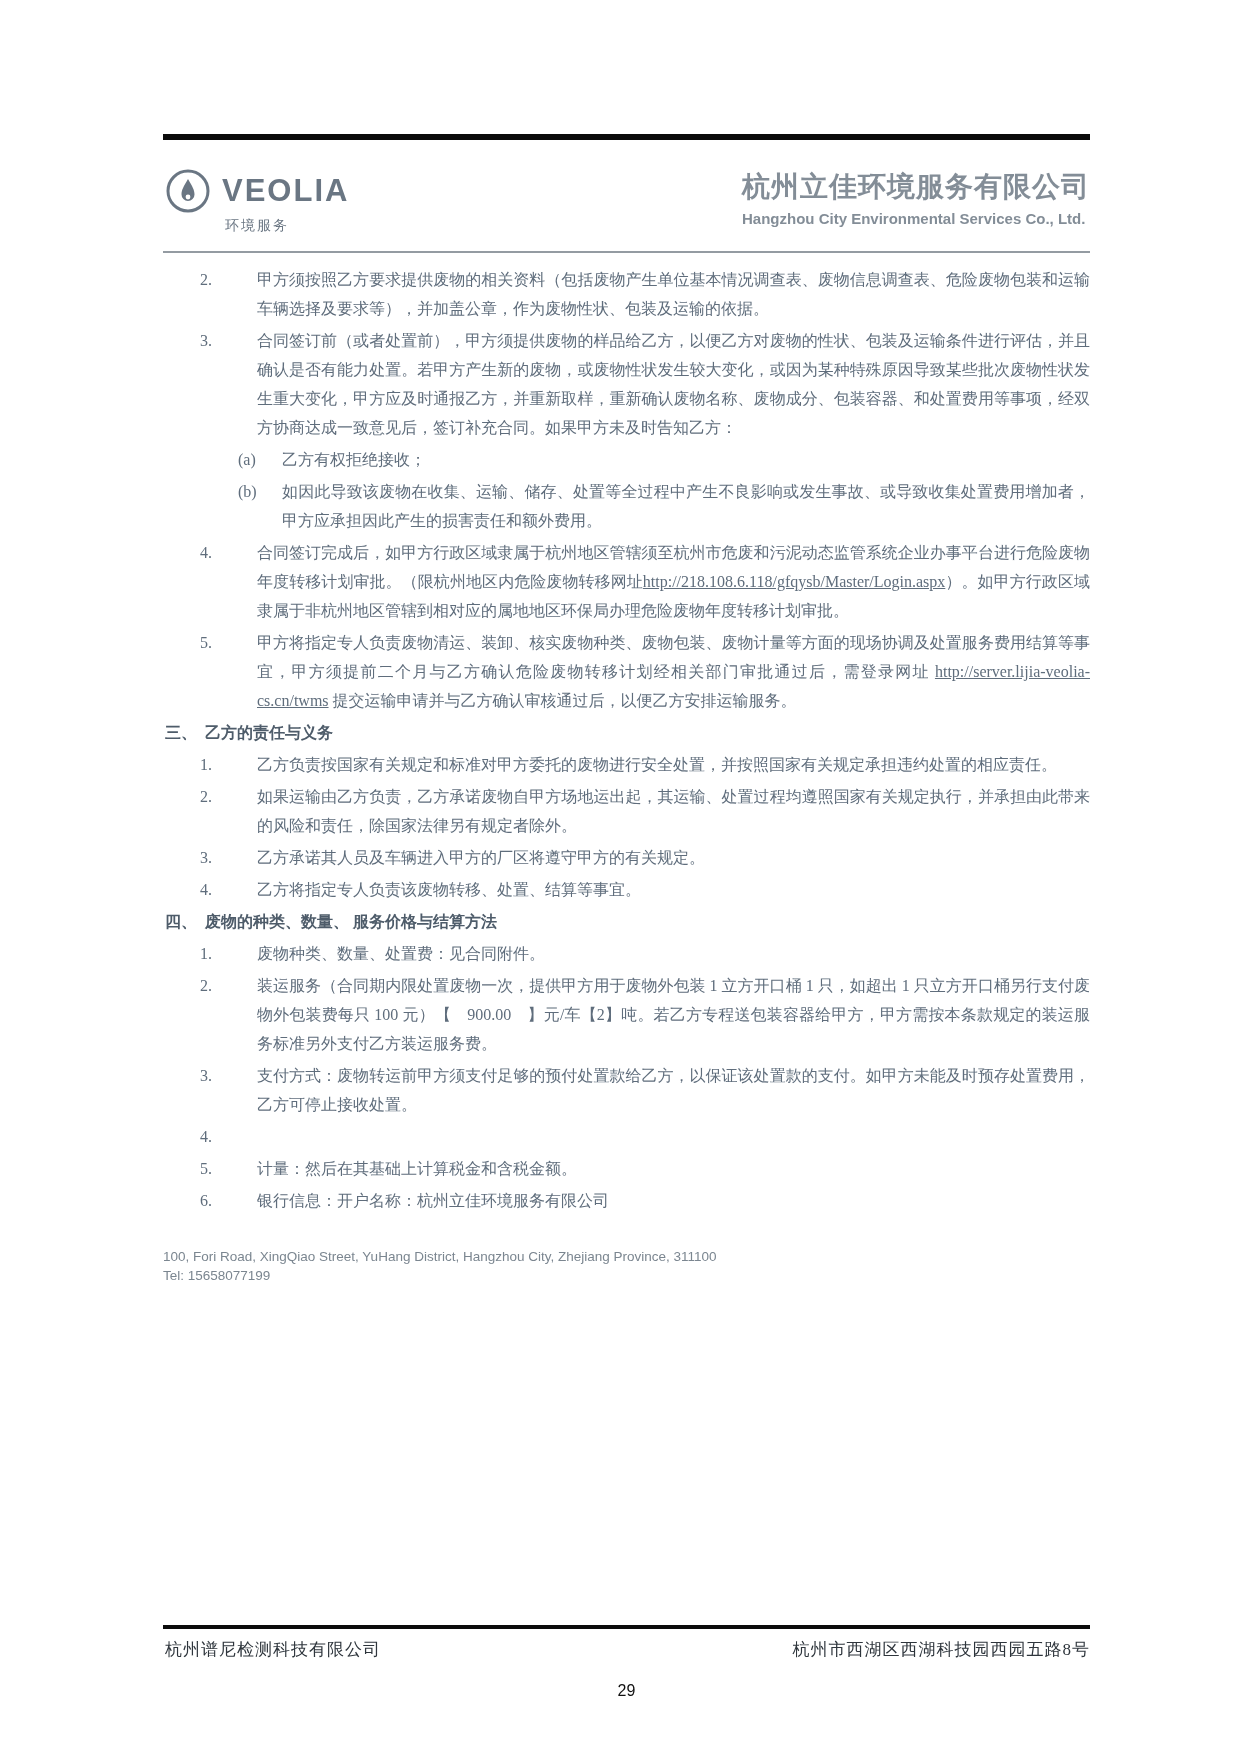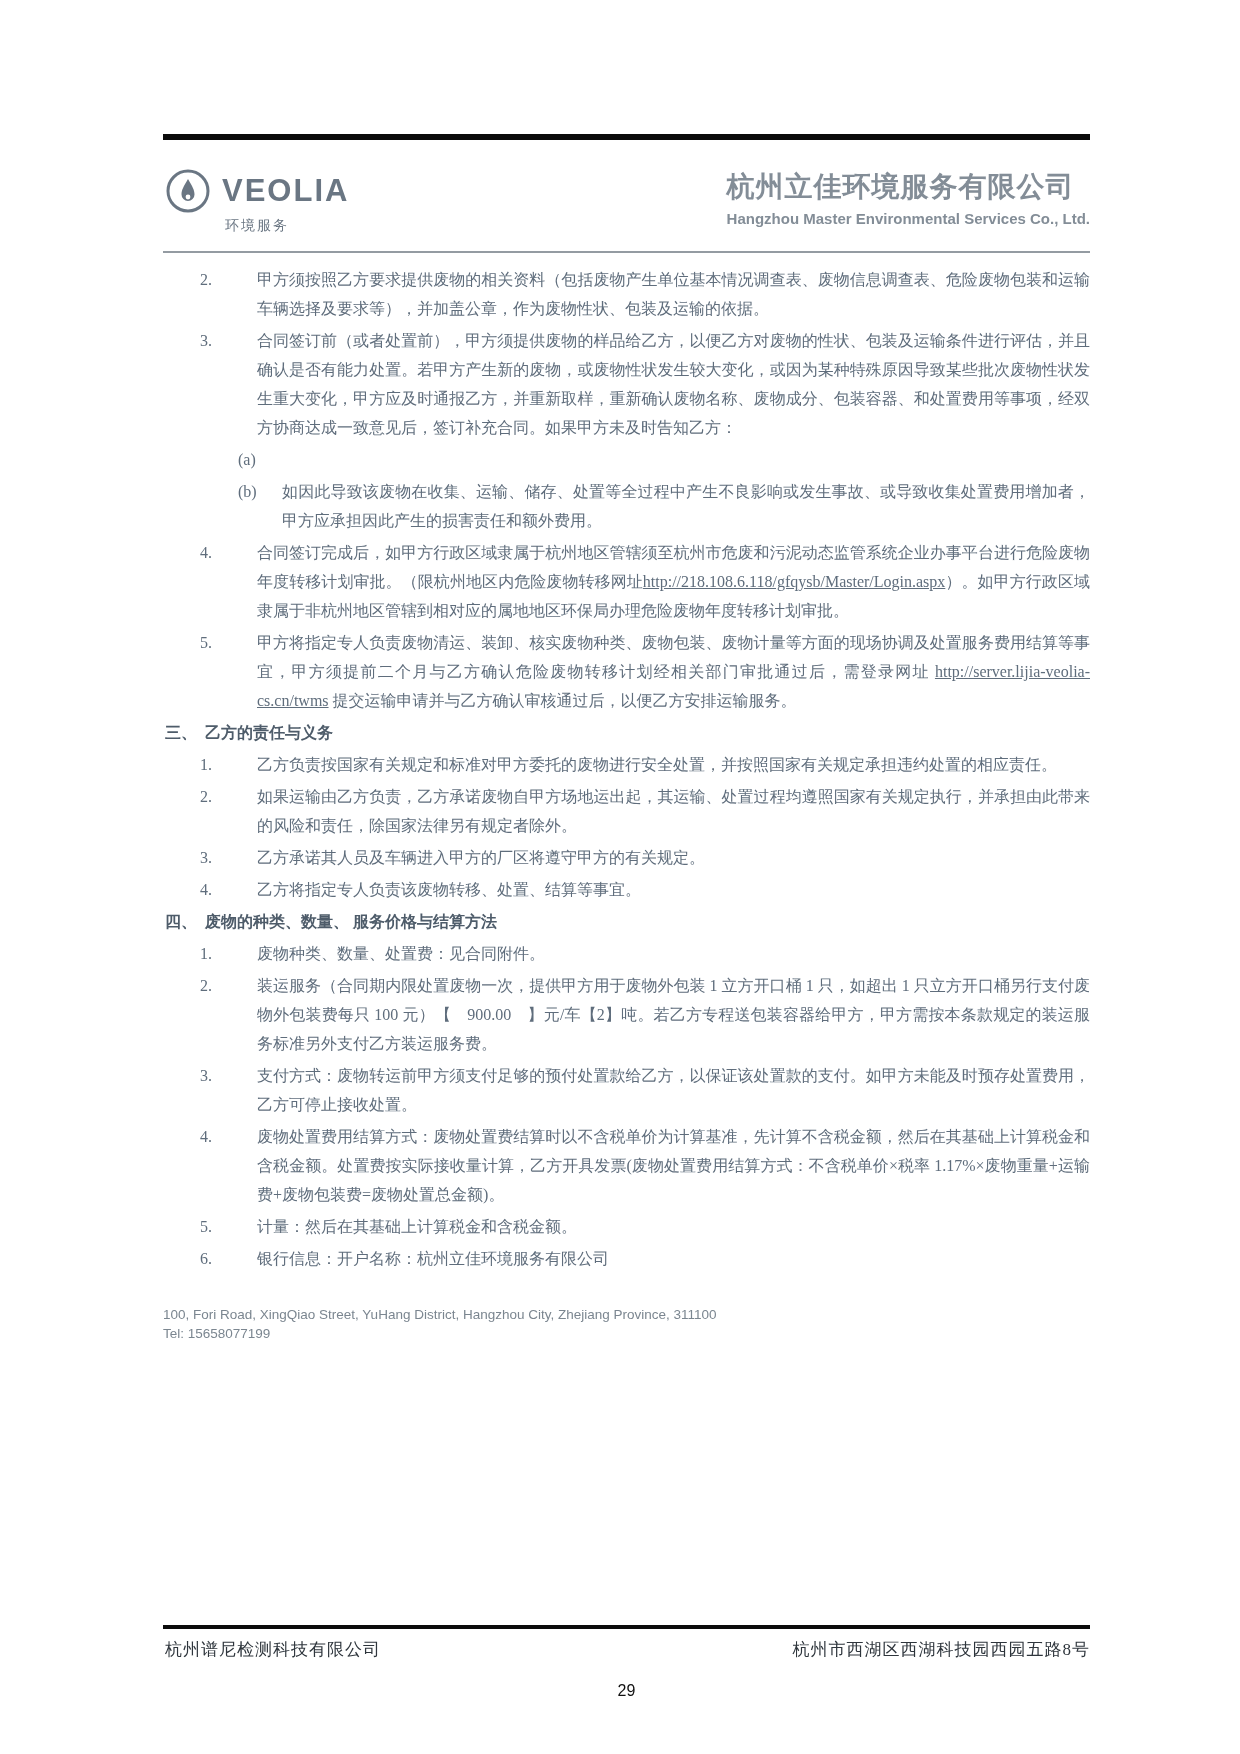--- a/index.html
+++ b/index.html
@@ -63,40 +63,41 @@
             <path d="M25 13 c-4.5 7.5 -6.5 11 -6.5 15.5 a6.5 6.5 0 0 0 13 0 c0 -4.5 -2 -8 -6.5 -15.5 z" fill="#6a7683"></path>
             <circle cx="25" cy="31" r="2.4" fill="#ffffff"></circle>
           </svg>
         </span>
         <span class="brand">VEOLIA</span>
       </div>
       <div class="tagline">环境服务</div>
     </div>
     <div class="company">
       <div class="company-cn">杭州立佳环境服务有限公司</div>
-      <div class="company-en">Hangzhou Master Environmental Services Co., Ltd.</div>
+      <div class="company-en">Hangzhou City Environmental Services Co., Ltd.</div>
     </div>
   </div>
 
   <div class="header-rule"></div>
 
   <div class="clauses">
 
     <div class="clause">
       <span class="num">2.</span>
       <span class="txt">甲方须按照乙方要求提供废物的相关资料（包括废物产生单位基本情况调查表、废物信息调查表、危险废物包装和运输车辆选择及要求等），并加盖公章，作为废物性状、包装及运输的依据。</span>
     </div>
 
     <div class="clause">
       <span class="num">3.</span>
       <span class="txt">合同签订前（或者处置前），甲方须提供废物的样品给乙方，以便乙方对废物的性状、包装及运输条件进行评估，并且确认是否有能力处置。若甲方产生新的废物，或废物性状发生较大变化，或因为某种特殊原因导致某些批次废物性状发生重大变化，甲方应及时通报乙方，并重新取样，重新确认废物名称、废物成分、包装容器、和处置费用等事项，经双方协商达成一致意见后，签订补充合同。如果甲方未及时告知乙方：</span>
     </div>
 
     <div class="clause sub">
       <span class="num">(a)</span>
+      <span class="txt">乙方有权拒绝接收；</span>
     </div>
 
     <div class="clause sub">
       <span class="num">(b)</span>
       <span class="txt">如因此导致该废物在收集、运输、储存、处置等全过程中产生不良影响或发生事故、或导致收集处置费用增加者，甲方应承担因此产生的损害责任和额外费用。</span>
     </div>
 
     <div class="clause">
       <span class="num">4.</span>
       <span class="txt"><span>合同签订完成后，如甲方行政区域隶属于杭州地区管辖须至杭州市危废和污泥动态监管系统企业办事平台进行危险废物年度转移计划审批。（限杭州地区内危险废物转移网址</span><a class="doc-link">http://218.108.6.118/gfqysb/Master/Login.aspx</a><span>）。如甲方行政区域隶属于非杭州地区管辖到相对应的属地地区环保局办理危险废物年度转移计划审批。</span></span>
@@ -147,21 +148,20 @@
       <span class="txt">装运服务（合同期内限处置废物一次，提供甲方用于废物外包装 1 立方开口桶 1 只，如超出 1 只立方开口桶另行支付废物外包装费每只 100 元）【　900.00　】元/车【2】吨。若乙方专程送包装容器给甲方，甲方需按本条款规定的装运服务标准另外支付乙方装运服务费。</span>
     </div>
 
     <div class="clause">
       <span class="num">3.</span>
       <span class="txt">支付方式：废物转运前甲方须支付足够的预付处置款给乙方，以保证该处置款的支付。如甲方未能及时预存处置费用，乙方可停止接收处置。</span>
     </div>
 
     <div class="clause">
       <span class="num">4.</span>
-      <span class="txt">废物处置费用结算方式：废物处置费结算时以不含税单价为计算基准，先计算不含税金额，然后在其基础上计算税金和含税金额。处置费按实际接收量计算，乙方开具发票(废物处置费用结算方式：不含税单价×税率 1.17%×废物重量+运输费+废物包装费=废物处置总金额)。</span>
     </div>
 
     <div class="clause">
       <span class="num">5.</span>
       <span class="txt">计量：然后在其基础上计算税金和含税金额。</span>
     </div>
 
     <div class="clause">
       <span class="num">6.</span>
       <span class="txt">银行信息：开户名称：杭州立佳环境服务有限公司</span>

